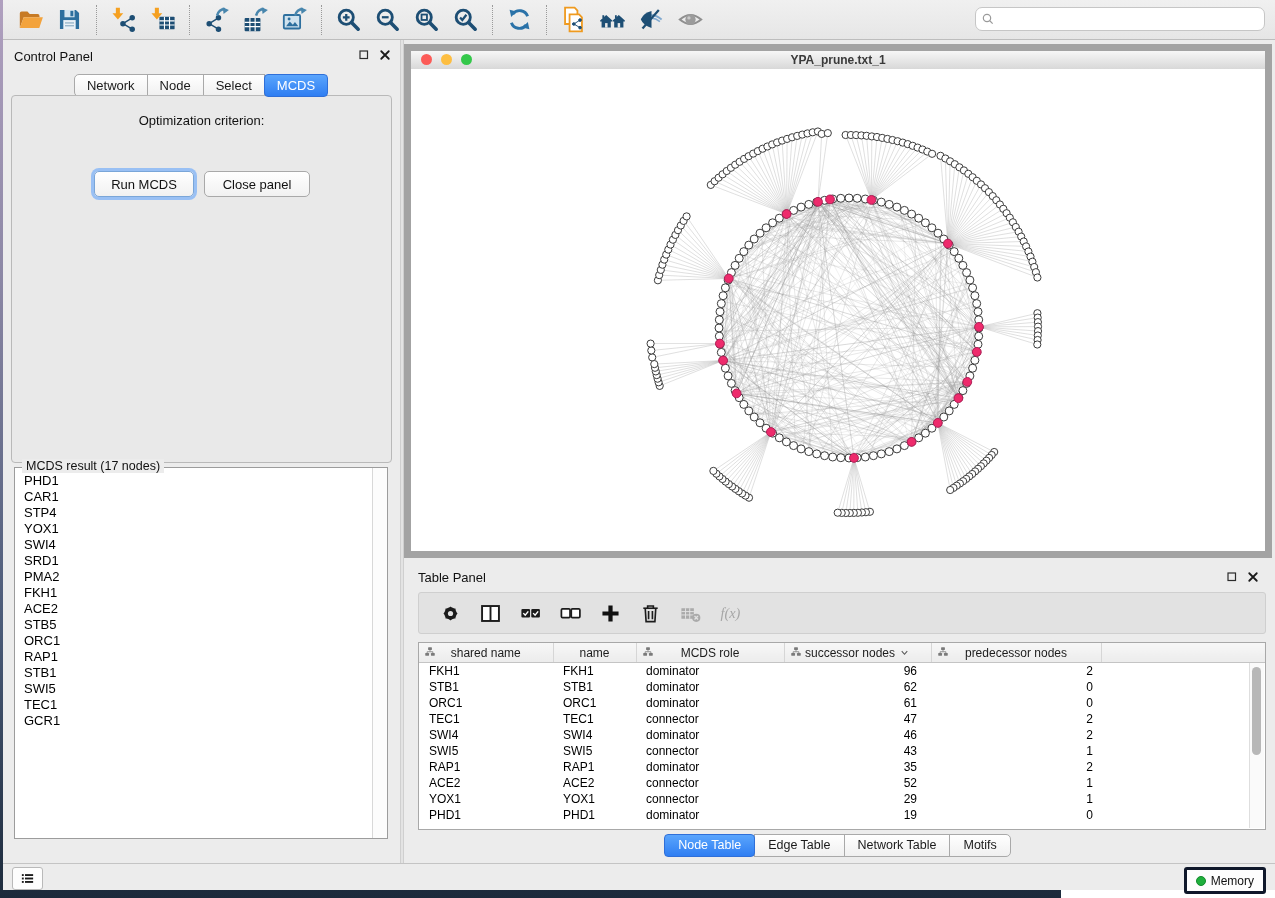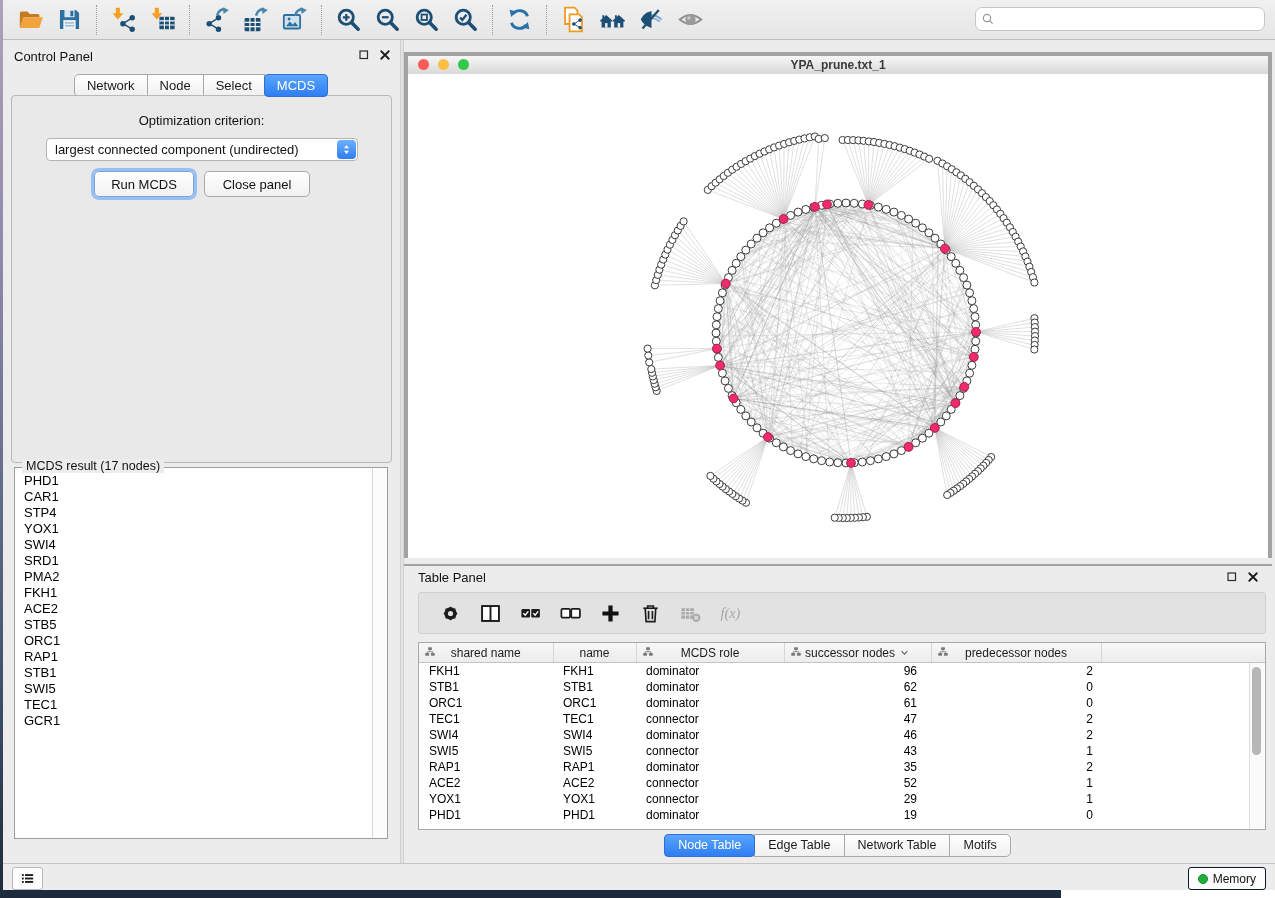--- a/index.html
+++ b/index.html
@@ -46,21 +46,21 @@
   #result-box{position:absolute;left:11px;right:12px;top:427px;height:370px;border:1px solid #9c9c9c;background:#fff;}
   #result-legend{position:absolute;top:-9px;left:7px;background:#ececec;padding:0 4px;font-size:12.5px;color:#111;}
   #result-list{position:absolute;left:1px;top:2px;bottom:1px;right:15px;overflow:hidden;padding:3px 0 0 8px;}
   .ritem{font-size:13px;line-height:16px;color:#000;}
   #result-scroll{position:absolute;right:0;top:0;bottom:0;width:14px;background:#fcfcfc;border-left:1px solid #d8d8d8;}
 
   #v-splitter{position:absolute;left:397px;top:40px;width:4px;height:823px;background:#e3e3e3;
        border-left:1px solid #cfcfcf;border-right:1px solid #cfcfcf;box-sizing:border-box;}
 
   
-  #network-panel{position:absolute;left:401px;top:52px;width:868px;height:514px;border:4px solid #a3a3a3;
+  #network-panel{position:absolute;left:401px;top:44px;width:868px;height:514px;border:7px solid #a3a3a3;
        background:#fff;box-sizing:border-box;}
   #net-titlebar{position:absolute;left:0;top:0;right:0;height:18px;background:linear-gradient(#f7f7f7,#d8d8d8);
        border-bottom:1px solid #b3b3b3;}
   .tl{position:absolute;top:3px;width:11px;height:11px;border-radius:50%;}
   #net-title{position:absolute;left:0;right:0;top:2px;text-align:center;font-size:12px;font-weight:700;color:#3a3a3a;}
   #net-canvas{position:absolute;left:0;top:18px;right:0;bottom:0;background:#fff;overflow:hidden;}
 
   #h-splitter{position:absolute;left:401px;top:558px;width:868px;height:6px;background:#ececec;}
 
   
@@ -83,21 +83,21 @@
   #tp-scroll{position:absolute;right:1px;top:20px;bottom:1px;width:14px;background:#fafafa;border-left:1px solid #dedede;}
   #tp-thumb{position:absolute;left:2px;top:4px;width:9px;height:88px;background:#b7b7b7;border-radius:5px;}
   #tp-tabs{position:absolute;left:0;right:0;top:270px;display:flex;justify-content:center;}
   #tp-tabs .seg{font-size:12.5px;padding:3px 13px;}
 
   
   #status-bar{position:absolute;left:0;top:863px;width:100%;height:27px;border-top:1px solid #c4c4c4;background:#ececec;box-sizing:border-box;}
   #list-btn{position:absolute;left:9px;top:3px;width:29px;height:21px;background:#fdfdfd;border:1px solid #b9b9b9;border-radius:3px;
        display:flex;align-items:center;justify-content:center;}
   #list-btn svg{width:15px;height:15px;}
-  #memory-btn{position:absolute;right:9px;top:3px;height:21px;background:#fdfdfd;border:1px solid #0f172a;border-radius:3px;
+  #memory-btn{position:absolute;right:9px;top:3px;height:21px;background:#fdfdfd;border:3px solid #0f172a;border-radius:3px;
        display:flex;align-items:center;gap:5px;padding:0 9px;font-size:12px;color:#111;}
   #mem-dot{width:10px;height:10px;border-radius:50%;background:#1faf3c;border:1px solid #128a2c;box-sizing:border-box;}
 </style>
 </head>
 <body>
 
 <div id="desktop">
   <div id="app">
 
     <div id="toolbar">
@@ -281,29 +281,20 @@
       </div>
       <div id="cp-tabs">
           <div class="seg">Network</div>
           <div class="seg">Node</div>
           <div class="seg">Select</div>
           <div class="seg sel">MCDS</div>
         </div>
 
       <div id="cp-box">
         <div id="opt-label">Optimization criterion:</div>
-        <div id="opt-select">
-          <div class="val">largest connected component (undirected)</div>
-          <div id="opt-stepper">
-            <svg viewBox="0 0 24 24">
-                <path d="M12 3.5l4.6 6H7.4z" fill="#fff"></path>
-                <path d="M12 20.5l-4.6-6h9.2z" fill="#fff"></path>
-              </svg>
-          </div>
-        </div>
         <div class="pbtn" id="btn-run">Run MCDS</div>
         <div class="pbtn" id="btn-close">Close panel</div>
       </div>
 
       <div id="result-box">
         <div id="result-legend">MCDS result (17 nodes)</div>
         <div id="result-list">
             <div class="ritem">PHD1</div>
             <div class="ritem">CAR1</div>
             <div class="ritem">STP4</div>

